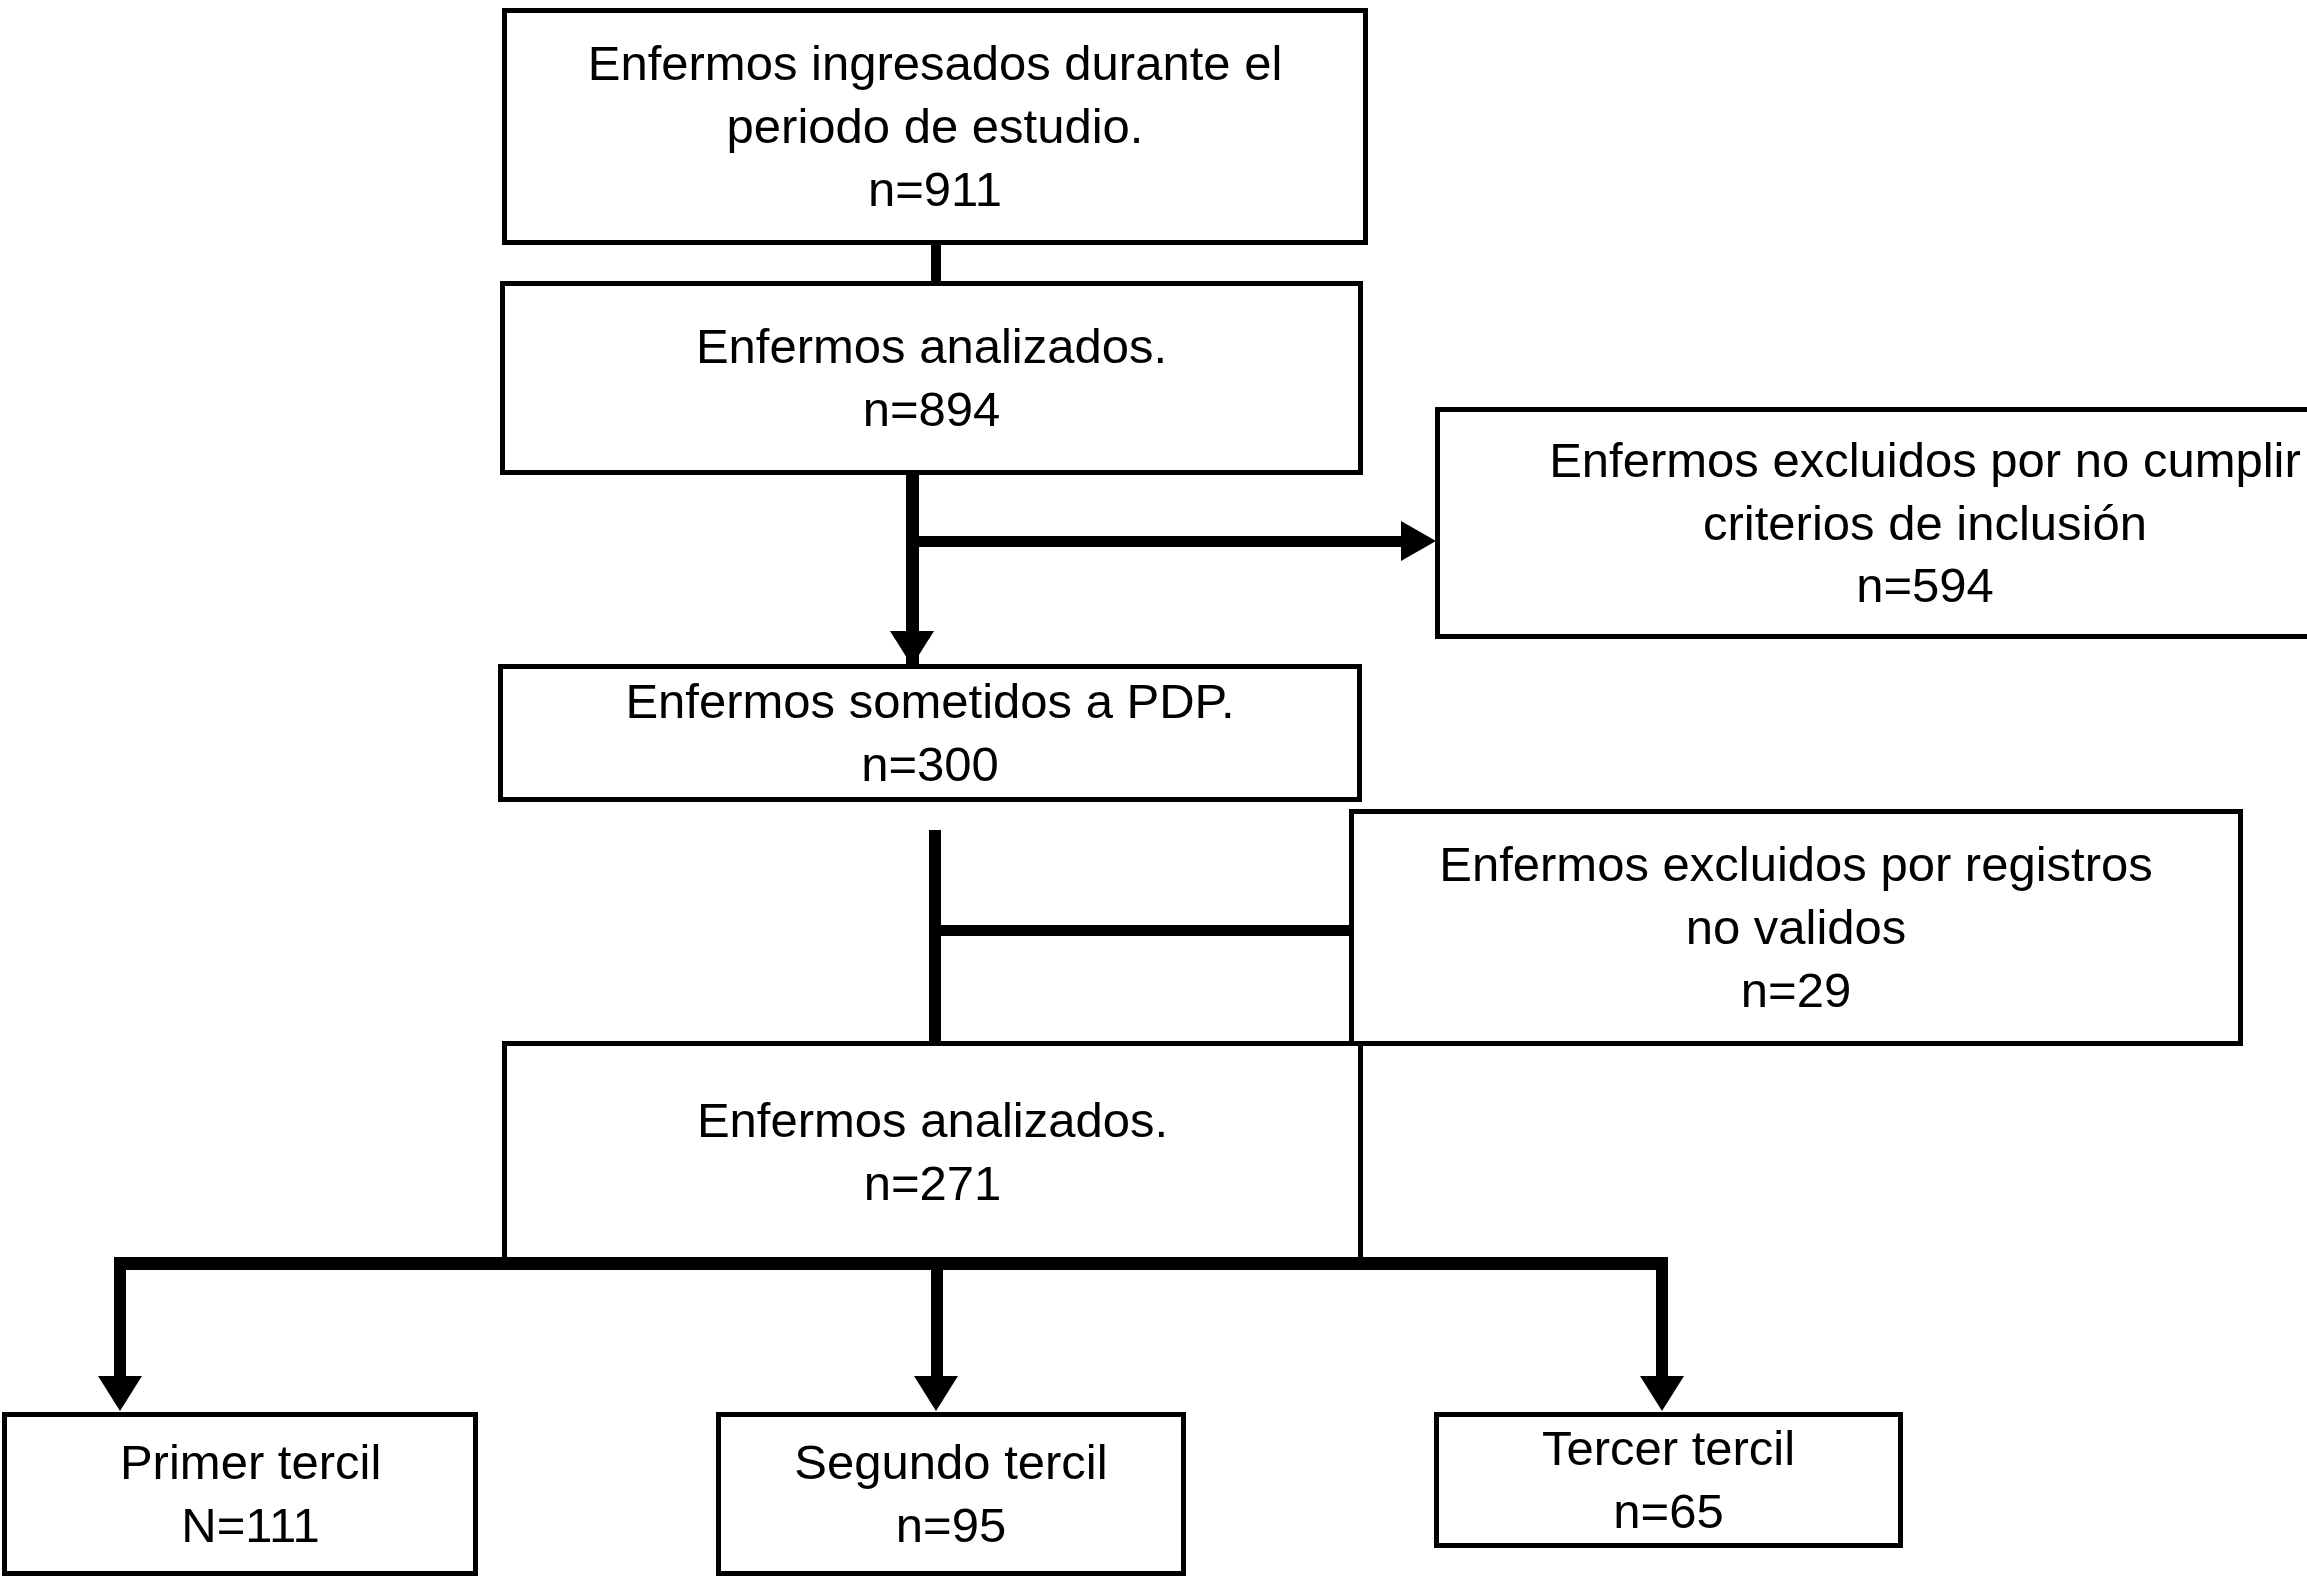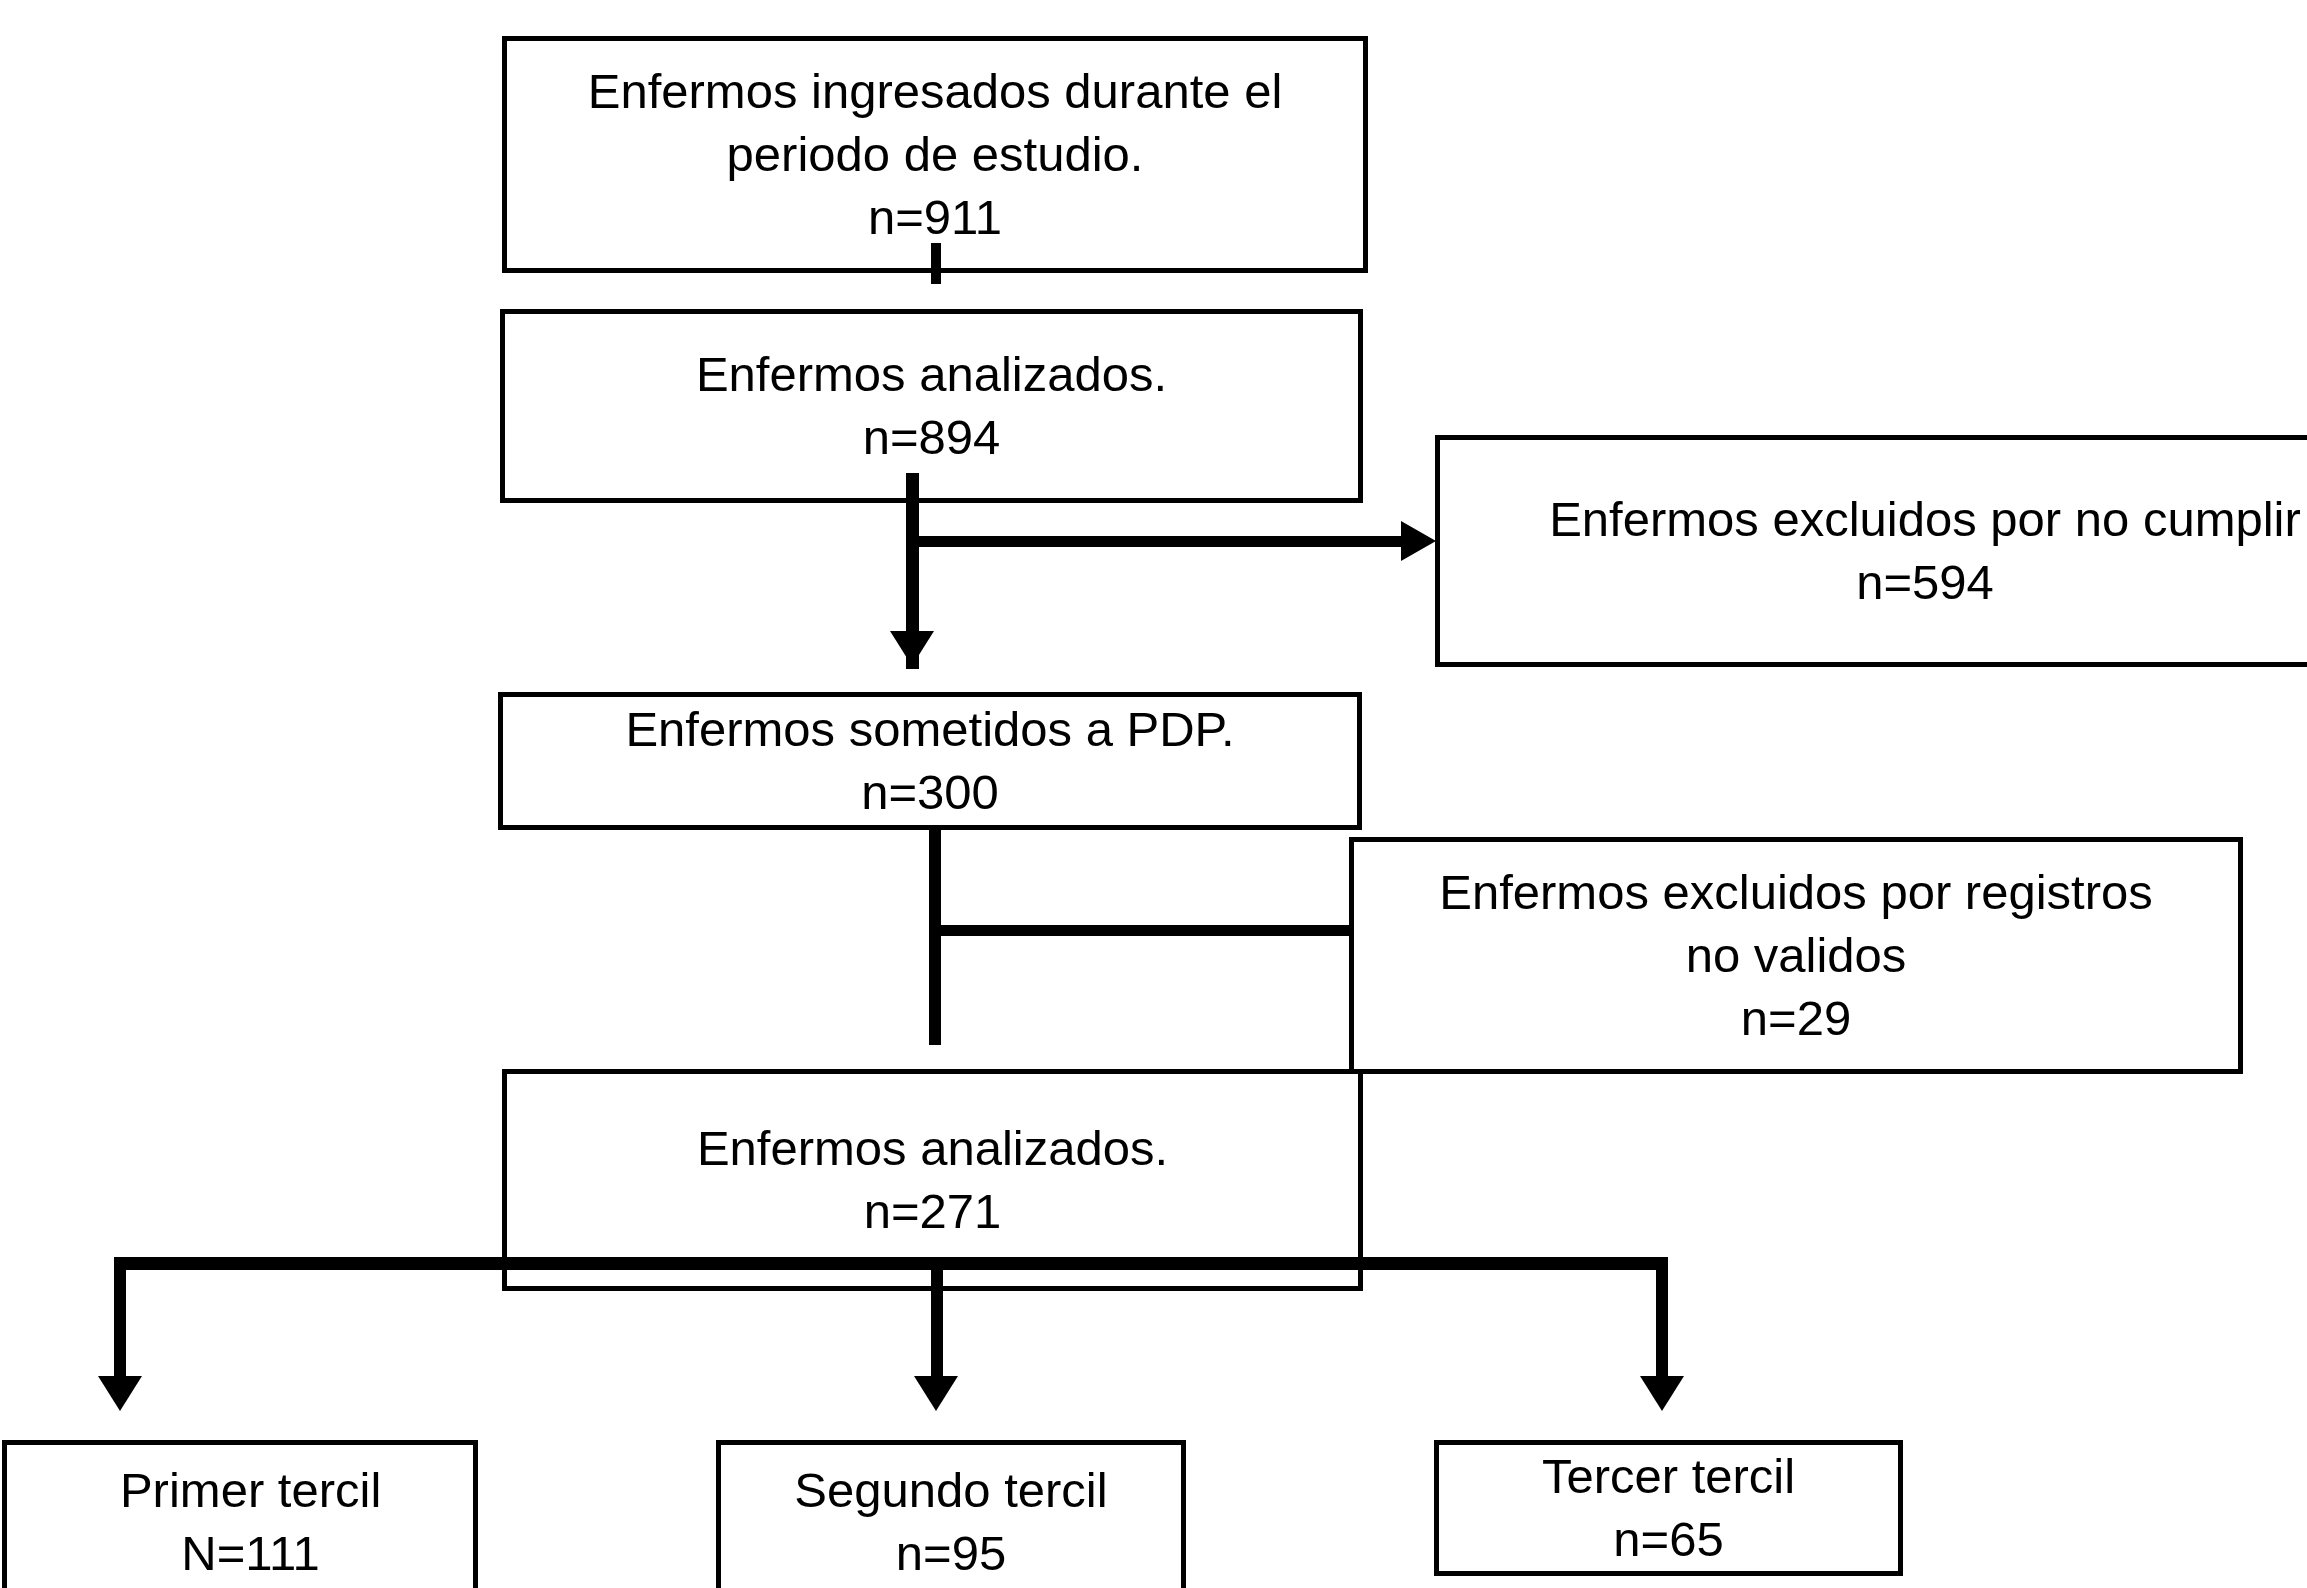--- a/index.html
+++ b/index.html
@@ -25,21 +25,20 @@
     background: #ffffff;
     display: flex;
     flex-direction: column;
     align-items: center;
     justify-content: center;
     text-align: center;
     color: #000000;
     font-size: 49px;
     line-height: 1.28;
     padding: 4.7px 14px;
-    margin-top: 28px;
   }
   .node .line {
     display: block;
     white-space: nowrap;
   }
   
   #node-enrolled   { left: 502px;  top: 8px;   width: 866px; height: 237px; }
   #node-analyzed1  { left: 500px;  top: 281px;  width: 863px; height: 194px; }
   #node-excluded1  { left: 1435px; top: 407px;  width: 980px; height: 232px; }
   #node-pdp        { left: 498px;  top: 664px;  width: 864px; height: 138px; align-items: center; }
@@ -92,20 +91,21 @@
   </div>
 
   <div class="conn v" style="left:906px; top:473px; width:13.4px; height:196px;"></div>
   <div class="arrowhead-down" style="left:890px; top:631px;"></div>
 
   <div class="conn h" style="left:906px; top:536px; width:497px; height:11px;"></div>
   <div class="arrowhead-right" style="left:1401px; top:521px;"></div>
 
   <div class="node" id="node-excluded1">
     <span class="line">Enfermos excluidos por no cumplir</span>
+    <span class="line">criterios de inclusión</span>
     <span class="line">n=594</span>
   </div>
 
   <div class="node" id="node-pdp">
     <span class="line">Enfermos sometidos a PDP.</span>
     <span class="line">n=300</span>
   </div>
 
   <div class="conn v" style="left:929px; top:830px; width:12px; height:215px;"></div>
 

